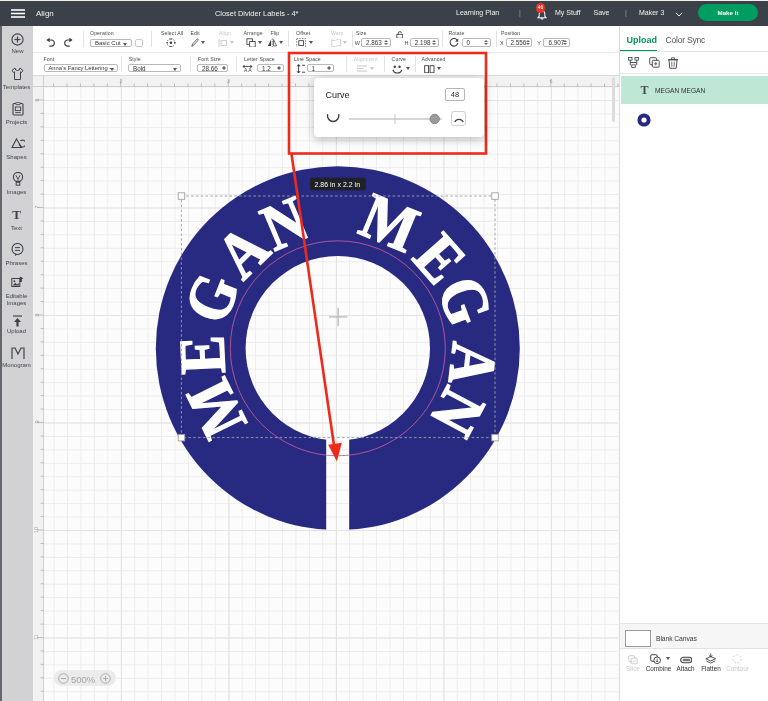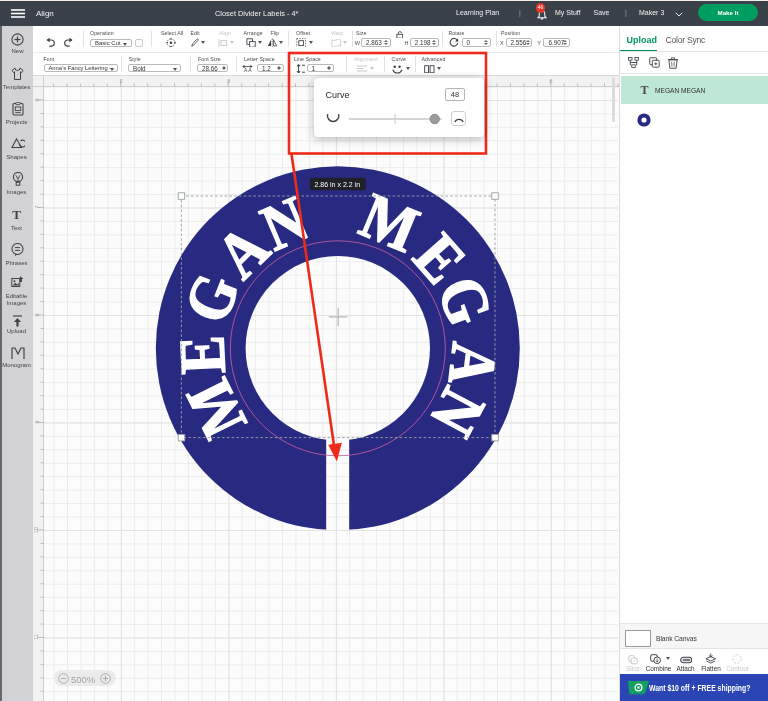--- a/index.html
+++ b/index.html
@@ -519,29 +519,20 @@
         <path d="M 6.5 0.5 L 6.5 4.5 M 6.5 4.5 L 4.6 2.8 M 6.5 4.5 L 8.4 2.8" stroke="#3c4148" stroke-width="1" fill="none"></path>
         <path d="M 1 6.5 L 6.5 4 L 12 6.5 L 6.5 9 Z" fill="none" stroke="#3c4148" stroke-width="1"></path>
         <path d="M 1.6 9 L 6.5 11.4 L 11.4 9" fill="none" stroke="#3c4148" stroke-width="1"></path>
       </svg>
       <div class="btlabel" style="left:78px;width:26px">Flatten</div>
       <svg class="abs" style="left:112px;top:5px" width="10" height="10" viewBox="0 0 12 12">
         <circle cx="6" cy="6" r="5" fill="none" stroke="#c8c8c8" stroke-width="1.1" stroke-dasharray="2.4 2"></circle>
       </svg>
       <div class="btlabel gray" style="left:103px;width:29px">Contour</div>
     </div>
-    <div id="banner">
-      <svg class="abs" style="left:8px;top:5.5px" width="21" height="16">
-        <path d="M 0 1 L 21 1 L 16.5 15 L 1.5 15 Z" fill="#12a05f" transform="skewX(0)"></path>
-        <path d="M 1.5 15 l 1.6 -1.6 l 1.6 1.6 l 1.6 -1.6 l 1.6 1.6 l 1.6 -1.6 l 1.6 1.6 l 1.6 -1.6 l 1.6 1.6 l 1.6 -1.6 l 1.6 1.6" fill="none" stroke="#2b46b4" stroke-width="1"></path>
-        <circle cx="10.5" cy="7.5" r="3.4" fill="none" stroke="#fff" stroke-width="1.3"></circle>
-        <rect x="9.4" y="6.4" width="2.2" height="2.2" fill="#fff"></rect>
-      </svg>
-      <div style="position:absolute;left:28.5px;top:8.5px;font-size:8.4px;font-weight:bold;color:#fff;white-space:nowrap;transform:scaleX(0.82);transform-origin:left center;">Want $10 off + FREE shipping?</div>
-    </div>
   </div>
 
   <svg id="art" class="abs" style="left:0;top:0;pointer-events:none" width="768" height="701" viewBox="0 0 768 701">
     <defs>
       <mask id="donutmask">
         <rect x="0" y="0" width="768" height="701" fill="#fff"></rect>
         <circle cx="337.8" cy="348.3" r="92.2" fill="#000"></circle>
         <rect x="326.2" y="430" width="23" height="104" fill="#000"></rect>
       </mask>
       <path id="textcircle" d="M 337.8 450.3 A 102 102 0 1 1 337.8 246.3 A 102 102 0 1 1 337.8 450.3" fill="none"></path>

